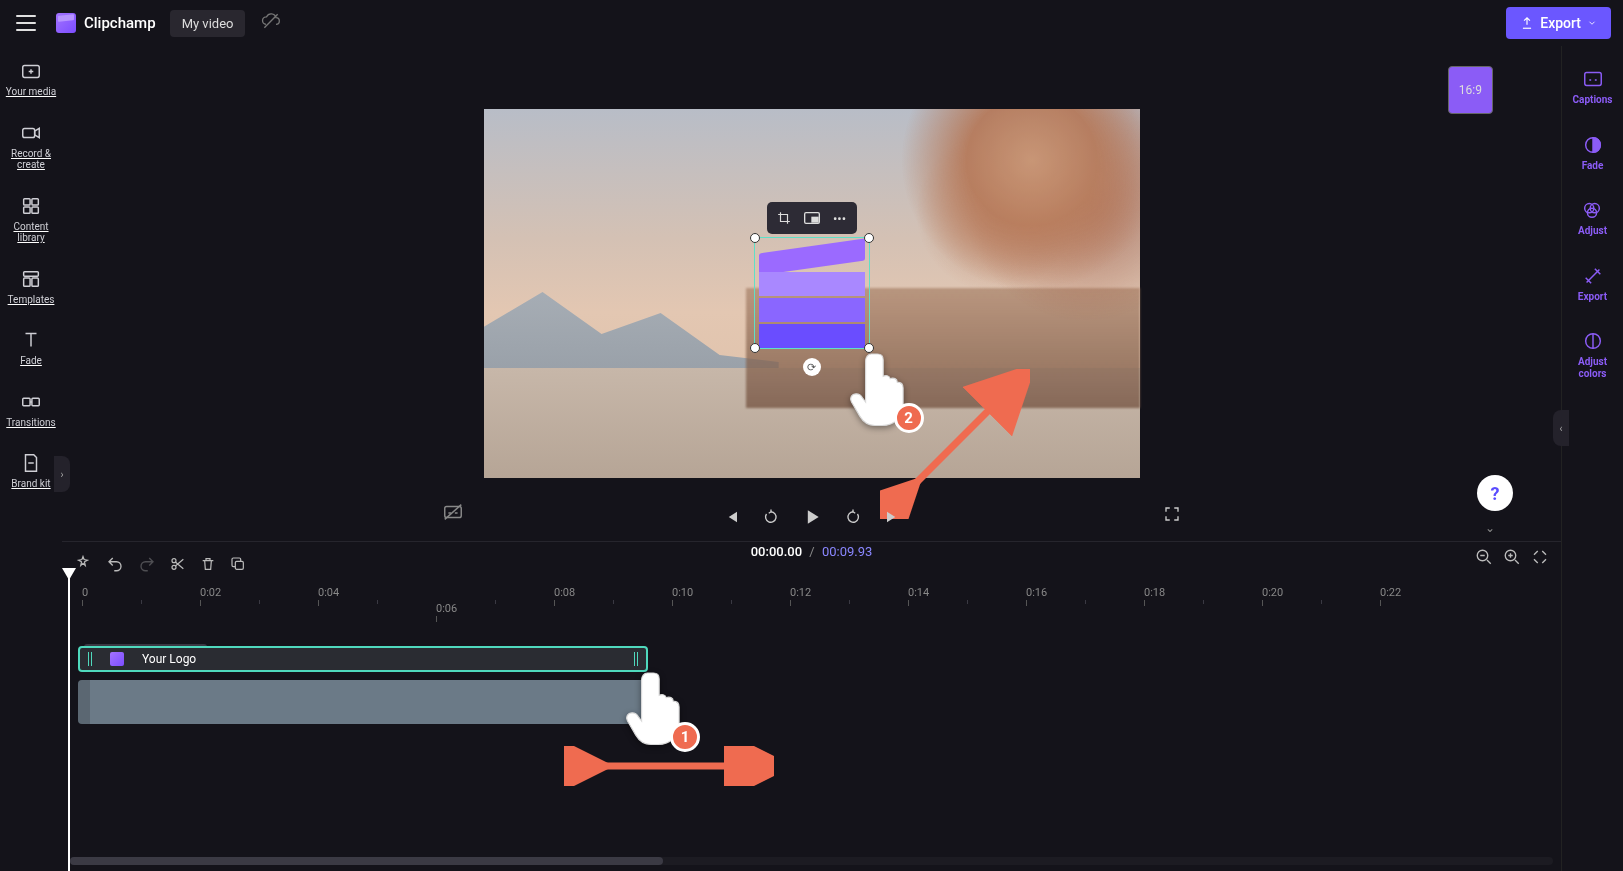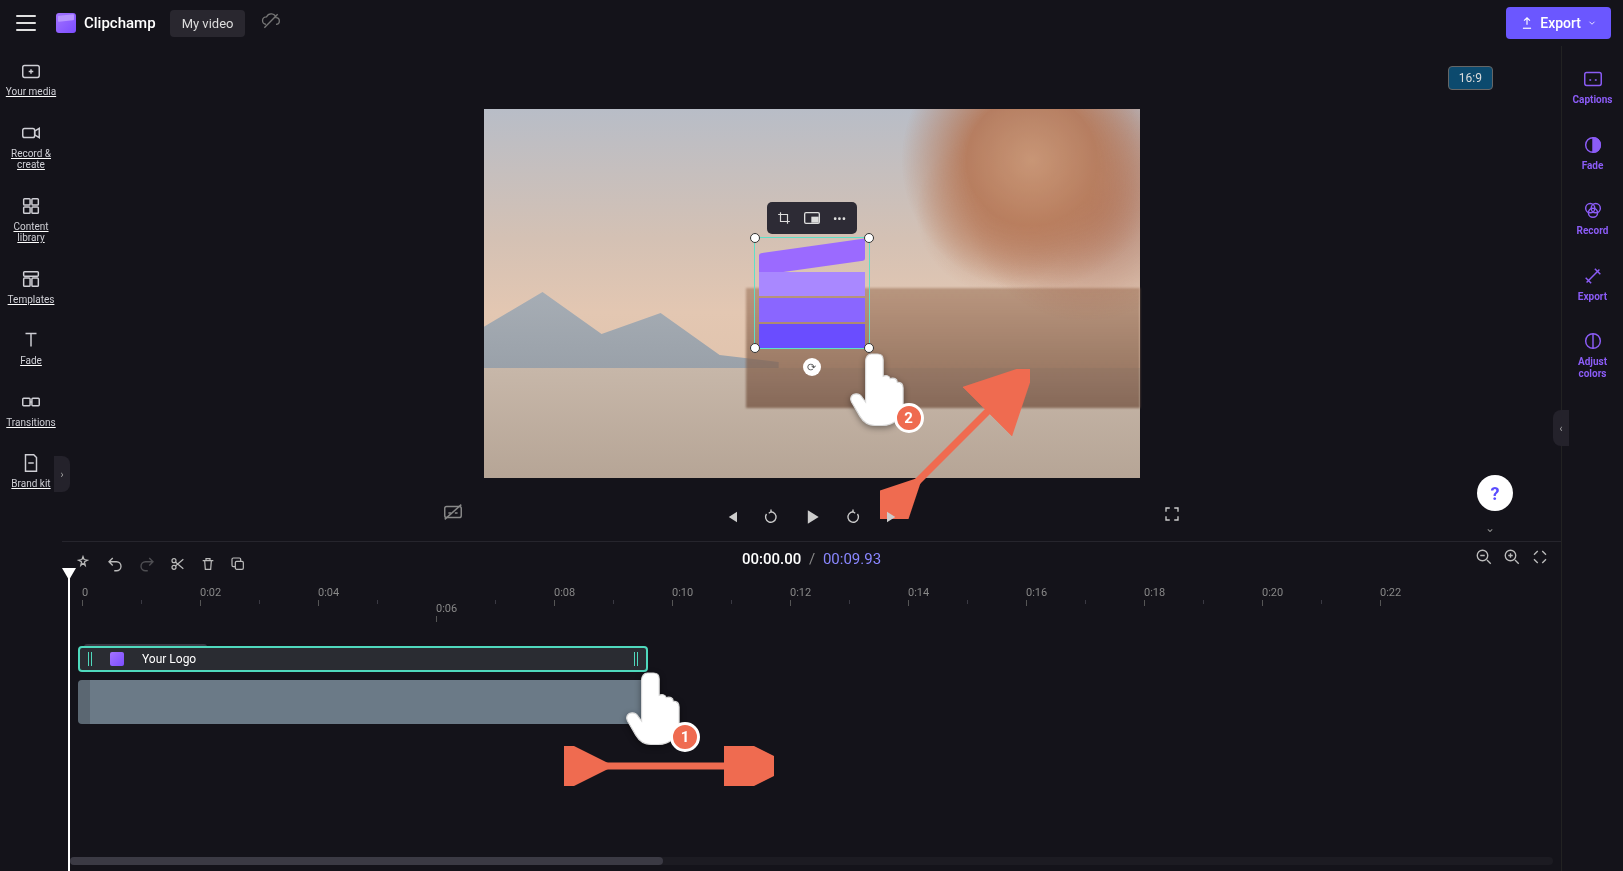--- a/index.html
+++ b/index.html
@@ -29,21 +29,21 @@
 .main-area { flex: 1; display: flex; flex-direction: column; }
 .preview-zone { flex: 1; position: relative; display: flex; align-items: center; justify-content: center; }
 .preview-canvas { width: 656px; height: 369px; background: #b8a89a; border-radius: 2px; position: relative; overflow: visible; }
 
 .sky { position:absolute; inset:0; background: linear-gradient(180deg,#b8bdc7 0%,#d4c1b4 35%,#e3c7b2 55%,#e0c3ac 75%,#d9bda8 100%); }
 .mountain { position:absolute; left:0; bottom:60px; width:45%; height:140px; background:linear-gradient(180deg,#9aa9b7,#7e8fa0); clip-path: polygon(0 100%,0 35%,20% 10%,40% 40%,60% 25%,80% 55%,100% 60%,100% 100%); opacity:.8;}
 .water { position:absolute; left:0; right:0; bottom:0; height:110px; background:linear-gradient(180deg,#c7b7a9,#b6a596); }
 .foliage { position:absolute; right:0; top:0; width:55%; height:70%; background: radial-gradient(circle at 70% 20%, #c98f6a 0%, #b57350 20%, transparent 40%), radial-gradient(circle at 85% 35%, #a8634a 0%, transparent 35%), radial-gradient(circle at 60% 40%, #c08a6e 0%, transparent 30%); opacity:.85;}
 .grass { position:absolute; right:0; bottom:70px; width:60%; height:120px; background: linear-gradient(180deg, rgba(159,118,92,.6), rgba(120,88,70,.8)); filter:blur(1px);}
 
-.aspect-badge { position: absolute; top: 20px; right: 68px; border: 1px solid #666; color: #ddd; font-size: 12px; padding: 4px 10px; border-radius: 4px; background:#0c4a6e;}
+.aspect-badge { position: absolute; top: 20px; right: 68px; border: 1px solid #666; color: #ddd; font-size: 12px; padding: 16px 10px; border-radius: 4px; background:#8b5cf6;}
 
 
 .overlay-sel { position:absolute; left:270px; top:128px; width:116px; height:112px; border:1px solid #5fe0c8; }
 .overlay-logo { position:absolute; inset:4px; }
 .ol-row { position:absolute; left:0; right:0; }
 .ol-row.a{ top:4px; height:22px; background:#9b6aff; transform:skewY(-8deg); border-radius:2px;}
 .ol-row.b{ top:30px; height:24px; background:#a988ff;}
 .ol-row.c{ top:56px; height:24px; background:#8a66ff;}
 .ol-row.d{ top:82px; height:24px; background:#6a4dff;}
 .sel-handle { position:absolute; width:10px; height:10px; background:#fff; border:1px solid #333; border-radius:50%; }
@@ -70,21 +70,21 @@
 
 
 .right-rail { width: 62px; display:flex; flex-direction:column; align-items:center; padding-top:18px; gap:20px; border-left:1px solid #222;}
 .right-rail .rail-item { color:#8b5cf6;font-weight:bold; }
 .rail-collapse-right { position:absolute; top:410px; right:54px; width:16px; height:36px; background:#24222b; border-radius:8px 0 0 8px; display:flex; align-items:center; justify-content:center; color:#aaa; font-size:10px; cursor:pointer;}
 
 
 .timeline-wrap { height: 330px; border-top:1px solid #26252d; padding: 6px 12px 0 12px; position:relative;}
 .tl-tools { display:flex; align-items:center; gap:14px; color:#bbb; height:32px;}
 .tl-tools .tool { cursor:pointer; display:flex; }
-.tl-time { position:absolute; left:50%; top:8px; transform:translateX(-50%); font-size:15px; color:#ddd; }
+.tl-time { position:absolute; left:50%; top:2px; transform:translateX(-50%); font-size:13px; color:#ddd; }
 .tl-time .cur{ color:#fff; font-weight:500;}
 .tl-time .sep{ color:#888; margin:0 4px;}
 .tl-time .dur{ color:#8a87ff;}
 .tl-zoom { position:absolute; right:12px; top:6px; display:flex; gap:10px; color:#bbb;}
 .tl-zoom .tool{ cursor:pointer;}
 
 .ruler { position:relative; height:24px; margin-top:6px; color:#888; font-size:11px; }
 .ruler .tick { position:absolute; top:0; }
 .ruler .tick::before{ content:""; position:absolute; left:0; top:14px; width:1px; height:6px; background:#555;}
 .ruler .minor { position:absolute; top:14px; width:1px; height:4px; background:#3a3943;}
@@ -441,21 +441,21 @@
           <path d="M12 4a8 8 0 0 1 0 16z" fill="currentColor"></path>
         </svg>
       <div class="rail-label">Fade</div>
     </div>
     <div class="rail-item">
       <svg viewBox="0 0 24 24" fill="none" stroke="currentColor" stroke-width="1.6">
           <circle cx="9" cy="10" r="5"></circle>
           <circle cx="15" cy="10" r="5"></circle>
           <circle cx="12" cy="15" r="5"></circle>
         </svg>
-      <div class="rail-label">Record</div>
+      <div class="rail-label">Adjust</div>
     </div>
     <div class="rail-item">
       <svg viewBox="0 0 24 24" fill="none" stroke="currentColor" stroke-width="1.6">
           <path d="M5 19L19 5M14 4l6 6M4 14l6 6"></path>
         </svg>
       <div class="rail-label">Export</div>
     </div>
     <div class="rail-item">
       <svg viewBox="0 0 24 24" fill="none" stroke="currentColor" stroke-width="1.6">
           <circle cx="12" cy="12" r="8"></circle>

